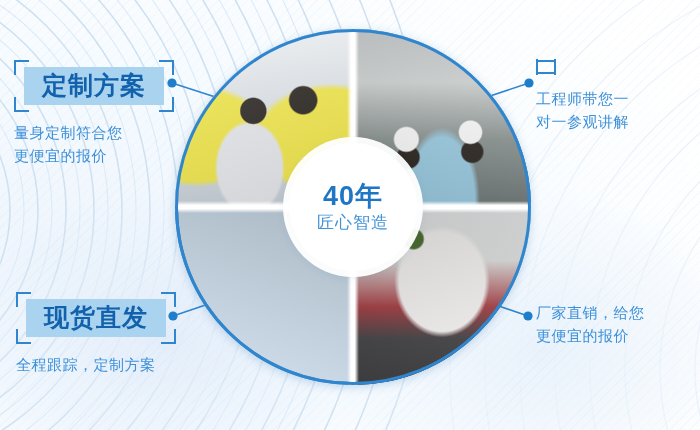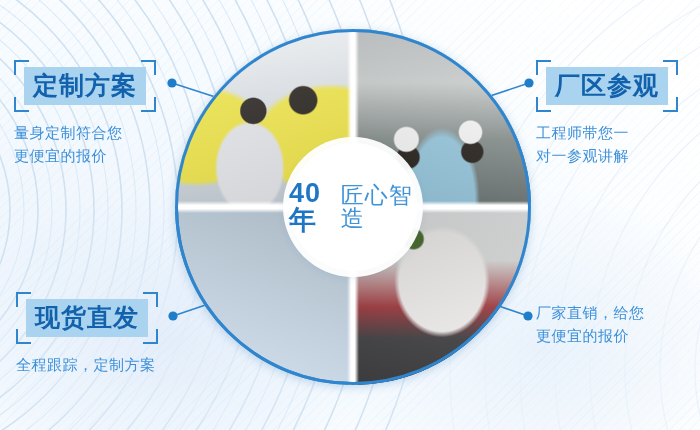--- a/index.html
+++ b/index.html
@@ -79,34 +79,34 @@
   
   .sep-v{position:absolute;left:50%;top:0;width:12px;height:100%;transform:translateX(-50%);
     background:linear-gradient(90deg,rgba(255,255,255,0),#fff 35%,#fff 65%,rgba(255,255,255,0));}
   .sep-h{position:absolute;top:50%;left:0;height:12px;width:100%;transform:translateY(-50%);
     background:linear-gradient(180deg,rgba(255,255,255,0),#fff 35%,#fff 65%,rgba(255,255,255,0));}
   .ring-line{position:absolute;inset:0;border-radius:50%;border:3px solid #2f86cf;pointer-events:none;}
 
   
   .center-badge{position:absolute;left:50%;top:50%;width:128px;height:128px;margin:-64px 0 0 -64px;
     border-radius:50%;background:#ffffff;box-shadow:0 0 0 6px rgba(255,255,255,.95),0 3px 12px rgba(40,100,160,.22);
-    display:flex;flex-direction:row;align-items:center;justify-content:center;gap:4px;}
+    display:flex;flex-direction:column;align-items:center;justify-content:center;gap:4px;}
   .center-badge .big{font-size:27px;font-weight:bold;color:#1e76c4;letter-spacing:1px;line-height:1;}
-  .center-badge .sub{font-size:23px;color:#3f93d6;letter-spacing:1px;line-height:1;}
+  .center-badge .sub{font-size:17px;color:#3f93d6;letter-spacing:1px;line-height:1;}
 
   
   .feature{position:absolute;width:188px;}
   .f-tl{left:14px;top:60px;}
   .f-tr{left:536px;top:60px;}
   .f-bl{left:16px;top:292px;}
   .f-br{left:536px;top:292px;}
 
   .tagwrap{position:relative;display:inline-block;padding:7px 10px;}
   .tag{display:inline-block;background:#a9d3ef;color:#1261ad;font-weight:bold;
-    font-size:25px;line-height:1;padding:6px 9px 7px;letter-spacing:1px;}
+    font-size:25px;line-height:1;padding:6px 18px 7px;letter-spacing:1px;}
   .bracket{position:absolute;width:13px;height:13px;border:2px solid #2f86cf;}
   .bk-tl{left:0;top:0;border-right:none;border-bottom:none;}
   .bk-tr{right:0;top:0;border-left:none;border-bottom:none;}
   .bk-bl{left:0;bottom:0;border-right:none;border-top:none;}
   .bk-br{right:0;bottom:0;border-left:none;border-top:none;}
 
   .desc{margin-top:9px;color:#3d90d9;font-size:15px;line-height:1.55;letter-spacing:.5px;}
   .desc div{white-space:nowrap;}
 
   
@@ -230,21 +230,20 @@
       <div>更便宜的报价</div>
     </div>
   </div>
 
   <div class="feature f-tr">
     <div class="tagwrap">
       <span class="bracket bk-tl"></span>
       <span class="bracket bk-tr"></span>
       <span class="bracket bk-bl"></span>
       <span class="bracket bk-br"></span>
-      <span class="tag">厂区参观</span>
     </div>
     <div class="desc">
       <div>工程师带您一</div>
       <div>对一参观讲解</div>
     </div>
   </div>
 
   <div class="feature f-bl">
     <div class="tagwrap">
       <span class="bracket bk-tl"></span>

